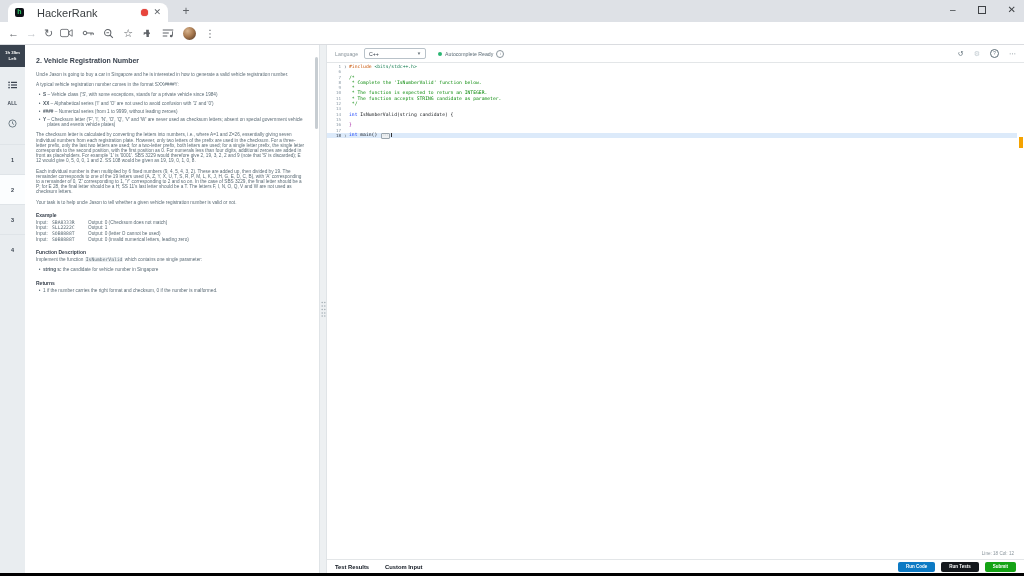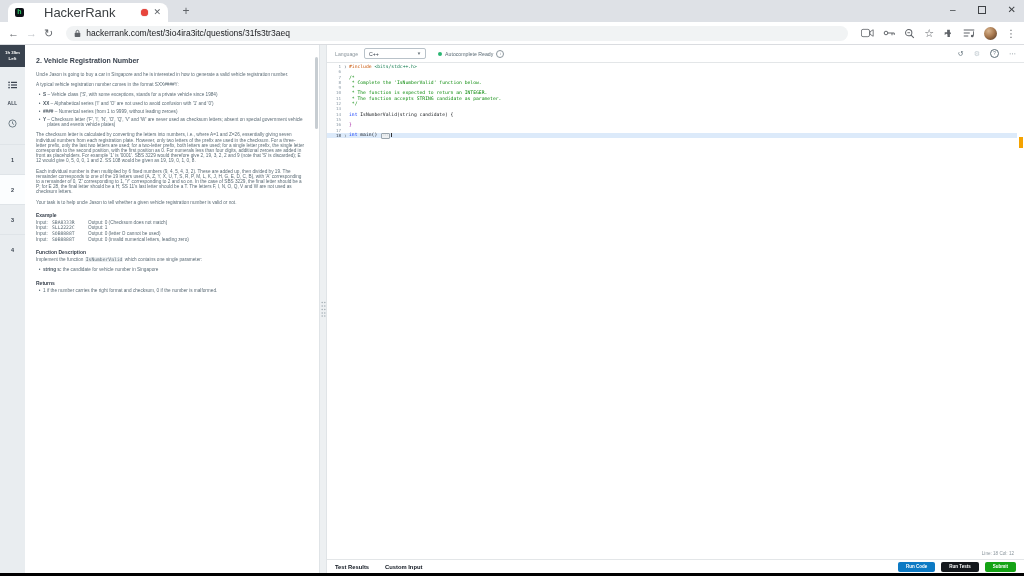--- a/index.html
+++ b/index.html
@@ -6,21 +6,21 @@
   body{width:1024px;height:576px;position:relative;overflow:hidden;background:#fff;
        font-family:"Liberation Sans",sans-serif;-webkit-font-smoothing:antialiased;}
   #app{position:absolute;inset:0;}
 
   
   .tabstrip{position:absolute;top:0;left:0;right:0;height:22px;background:#dee1e6;}
   .tab{position:absolute;left:8px;top:3px;width:160px;height:19px;background:#fff;
        border-radius:8px 8px 0 0;display:flex;align-items:center;padding:0 7px;box-sizing:border-box;}
   .favicon{width:9px;height:9px;background:#0d1117;border-radius:2px;position:relative;flex:0 0 auto;}
   .favicon:after{content:"h";position:absolute;left:2.2px;top:-0.5px;font-size:7px;font-weight:bold;color:#2ec866;}
-  .tab-title{font-size:13px;color:#3c4043;margin-left:20px;flex:1;white-space:nowrap;overflow:hidden;}
+  .tab-title{font-size:11px;color:#3c4043;margin-left:13px;flex:1;white-space:nowrap;overflow:hidden;}
   .rec-dot{width:7px;height:7px;border-radius:50%;background:#e8453c;box-shadow:0 0 1px #b33;margin-right:5px;flex:0 0 auto;}
   .tab-close{font-size:9px;color:#5f6368;line-height:9px;cursor:pointer;}
   .newtab{position:absolute;left:178px;top:3px;width:16px;height:16px;display:flex;align-items:center;justify-content:center;
           font-size:12px;color:#5f6368;}
   .winctl{position:absolute;right:8px;top:0;height:20px;display:flex;align-items:center;gap:22px;color:#3f4246;}
   .winctl .glyph{font-size:10px;line-height:10px;}
   .restore-box{width:6px;height:6px;border:1px solid #3f4246;display:inline-block;}
 
   .toolbar{position:absolute;top:22px;left:0;right:0;height:23px;background:#fff;display:flex;align-items:center;
            padding:0 8px;box-sizing:border-box;border-bottom:1px solid #dadce0;gap:7px;}
@@ -125,27 +125,20 @@
       <span class="glyph">–</span>
       <span class="restore-box"></span>
       <span class="glyph">✕</span>
     </div>
   </div>
 
   <div class="toolbar">
     <span class="navgl">←</span>
     <span class="navgl disabled">→</span>
     <span class="navgl">↻</span>
-    <div class="addressbar">
-      <svg width="7" height="9" viewBox="0 0 10 12">
-          <rect x="1" y="5" width="8" height="6" rx="1" fill="#5f6368"></rect>
-          <path d="M3 5V3.5a2 2 0 0 1 4 0V5" fill="none" stroke="#5f6368" stroke-width="1.4"></path>
-        </svg>
-      <span class="url">hackerrank.com/test/3io4ira3itc/questions/31fs3tr3aeq</span>
-    </div>
     <div class="tb-icons">
       <svg width="13" height="10" viewBox="0 0 16 12">
           <rect x="0.5" y="1.5" width="10" height="9" rx="2" fill="none" stroke="#5f6368"></rect>
           <path d="M11 4.5 15 2v8l-4-2.5z" fill="none" stroke="#5f6368"></path>
         </svg>
       <svg width="12" height="8" viewBox="0 0 16 10">
           <circle cx="4" cy="5" r="2.4" fill="none" stroke="#5f6368" stroke-width="1.3"></circle>
           <path d="M6.5 5H15M12 5v3M15 5v2.5" stroke="#5f6368" stroke-width="1.3" fill="none"></path>
         </svg>
       <svg width="11" height="11" viewBox="0 0 14 14">

